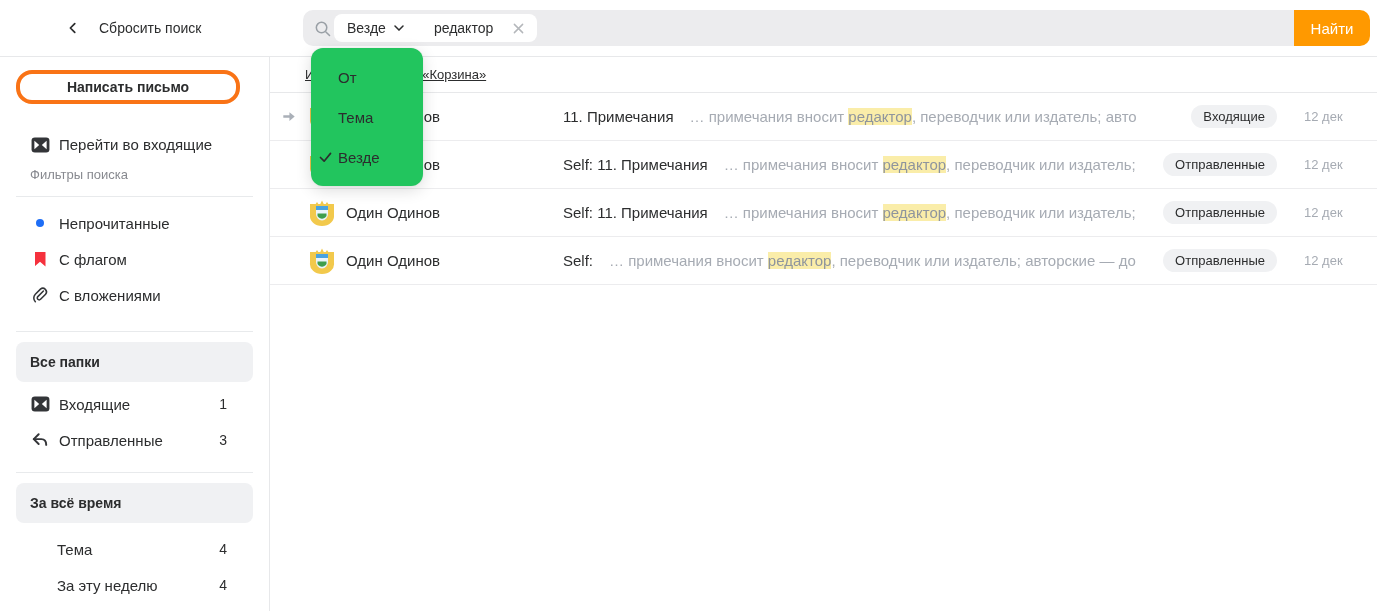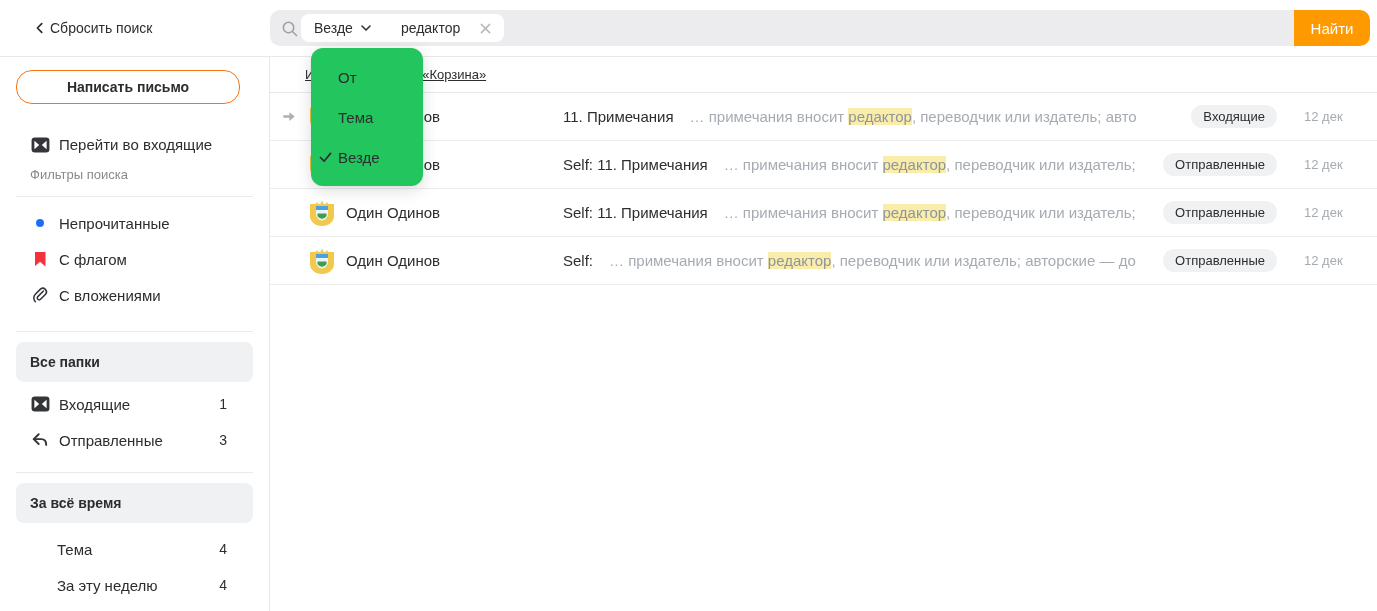--- a/index.html
+++ b/index.html
@@ -2,39 +2,39 @@
 <html><head>
 <meta charset="utf-8">
 <style>
   * { margin:0; padding:0; box-sizing:border-box; }
   html,body { width:1377px; height:611px; overflow:hidden; background:#fff;
     font-family:"Liberation Sans", sans-serif; color:#2c2d2e; }
   .page { position:relative; width:1377px; height:611px; }
 
   
   .topbar { display:flex; height:57px; border-bottom:1px solid #e7e8ea; background:#fff; }
-  .topbar-left { width:270px; flex:none; display:flex; align-items:center; padding-left:33px; gap:3px; cursor:pointer; }
+  .topbar-left { width:270px; flex:none; display:flex; align-items:center; padding-left:33px; gap:19px; cursor:pointer;margin-left:33px; }
   .topbar-left .label { font-size:14px; color:#2c2d2e; }
   .searchwrap { flex:1; display:flex; align-items:center; padding:10px 7px 10px 0; }
   .searchbar { flex:1; height:36px; background:#ececee; border-radius:10px 0 0 10px; display:flex; align-items:center; padding:0 10px; }
   .search-chip { background:#fff; border-radius:8px; height:28px; display:flex; align-items:center; padding:0 13px; margin-left:2px; }
   .scope-btn { display:flex; align-items:center; gap:8px; font-size:14px; cursor:pointer; }
   .query { font-size:14px; margin-left:30px; }
   .chip-close { margin-left:20px; display:flex; cursor:pointer; }
   .find-btn { width:76px; height:36px; flex:none; background:#ff9900; color:#fff; border:none;
     border-radius:0 10px 10px 0; font-size:15px; font-family:inherit; cursor:pointer; }
 
   
   .body { display:flex; height:554px; }
   .sidebar { width:270px; flex:none; border-right:1px solid #e7e8ea; padding-top:13px; }
   .main { flex:1; position:relative; }
 
   
   .compose { display:block; width:224px; margin:0 16px; height:34px; background:#fff;
-    border:1px solid #f97316; border-radius:16px; font-weight:bold; font-size:14px;
+    border:4px solid #f97316; border-radius:16px; font-weight:bold; font-size:14px;
     font-family:inherit; color:#2c2d2e; cursor:pointer; }
   .side-row { display:flex; align-items:center; height:36px; padding:0 42px 0 30px; font-size:15px; cursor:pointer; }
   .side-row .ic { width:20px; display:flex; justify-content:center; margin-right:9px; flex:none; }
   .goto-inbox { margin-top:13px;align-items:flex-end; }
   .side-caption { padding:14px 0 6px 30px; font-size:13px; color:#87898f; }
   .divider { height:1px; background:#e8eaec; margin:8px 16px; }
   .dot { width:8px; height:8px; border-radius:50%; }
   .bookmark { width:11px; height:15px; clip-path:polygon(0 0,100% 0,100% 100%,50% 68%,0 100%); }
   .section-head { margin:10px 16px 4px; height:40px; background:#f0f1f3; border-radius:8px;
     display:flex; align-items:center; padding:0 14px; font-weight:bold; font-size:14px; cursor:pointer; }

